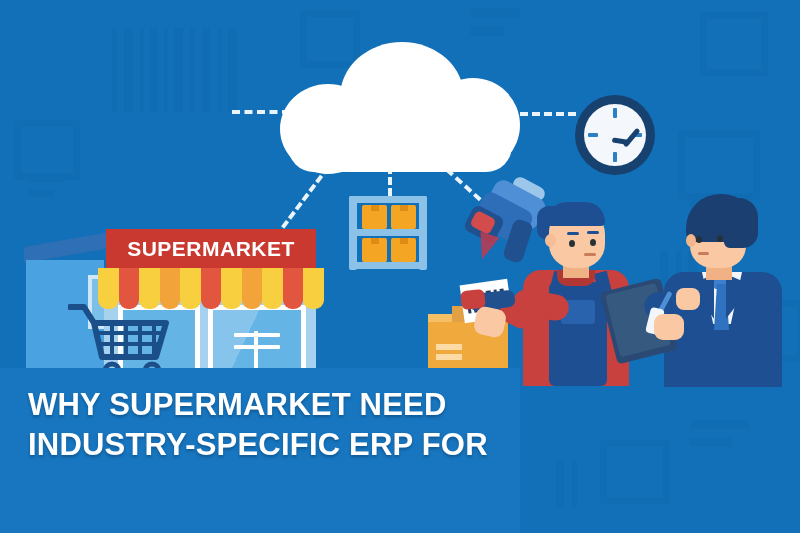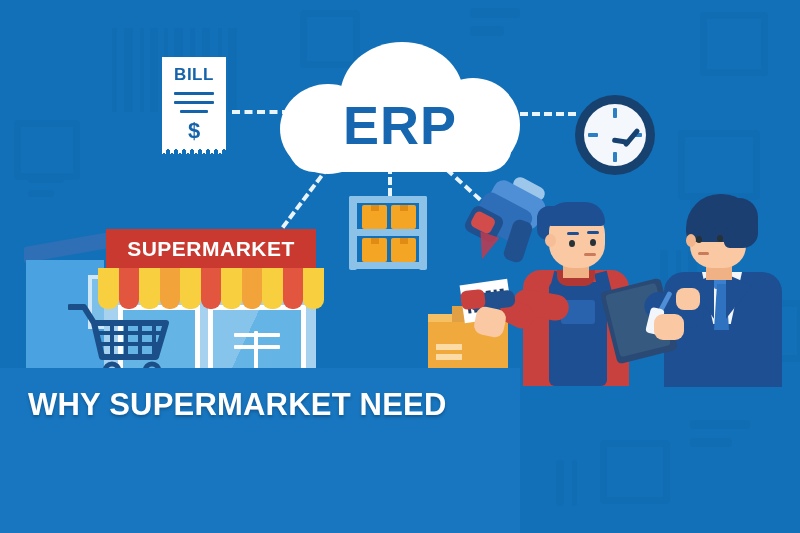--- a/index.html
+++ b/index.html
@@ -233,37 +233,26 @@
     <div class="wm-rect" style="left:572px;top:460px;width:5px;height:46px;"></div>
     <div class="wm-box" style="left:330px;top:470px;width:48px;height:44px;"></div>
   </div>
 
   <div class="dash" style="left:232px;top:110px;width:58px;"></div>
   <div class="dash" style="left:520px;top:112px;width:56px;"></div>
   <div class="dash" style="left:330px;top:168px;width:110px;transform:rotate(127deg);"></div>
   <div class="dashv" style="left:388px;top:166px;height:30px;"></div>
   <div class="dash" style="left:448px;top:168px;width:70px;transform:rotate(42deg);"></div>
 
-  <div id="bill">
-    <div id="bill-body">
-      <div id="bill-title">BILL</div>
-      <div class="bill-line" style="width:40px;"></div>
-      <div class="bill-line" style="width:40px;"></div>
-      <div class="bill-line" style="width:28px;"></div>
-      <div id="bill-dollar">$</div>
-    </div>
-    <div id="bill-zig"></div>
-  </div>
 
   <div id="cloud">
     <div class="lobe" style="left:60px;top:0;width:124px;height:110px;"></div>
     <div class="lobe" style="left:0px;top:42px;width:96px;height:90px;"></div>
     <div class="lobe" style="left:146px;top:36px;width:94px;height:94px;"></div>
     <div id="cloud-base"></div>
-    <div id="erp-text">ERP</div>
   </div>
 
   <div id="clock">
     <div id="clock-face">
       <div class="tick" style="left:29px;top:4px;width:4px;height:10px;"></div>
       <div class="tick" style="left:29px;top:48px;width:4px;height:10px;"></div>
       <div class="tick" style="left:4px;top:29px;width:10px;height:4px;"></div>
       <div class="tick" style="left:48px;top:29px;width:10px;height:4px;"></div>
       <div id="hand-h"></div>
       <div id="hand-m"></div>
@@ -413,15 +402,16 @@
     <div id="b-stylus"></div>
     <div id="b-cuff"></div>
     <div id="b-handL"></div>
     <div id="b-handU"></div>
   </div>
 
 
   <div id="text-panel"></div>
   <div id="headline">
     <div class="hl">WHY SUPERMARKET NEED</div>
+    <div class="hl">INDUSTRY-SPECIFIC ERP FOR</div>
   </div>
 
 </div>
 
 </body></html>

